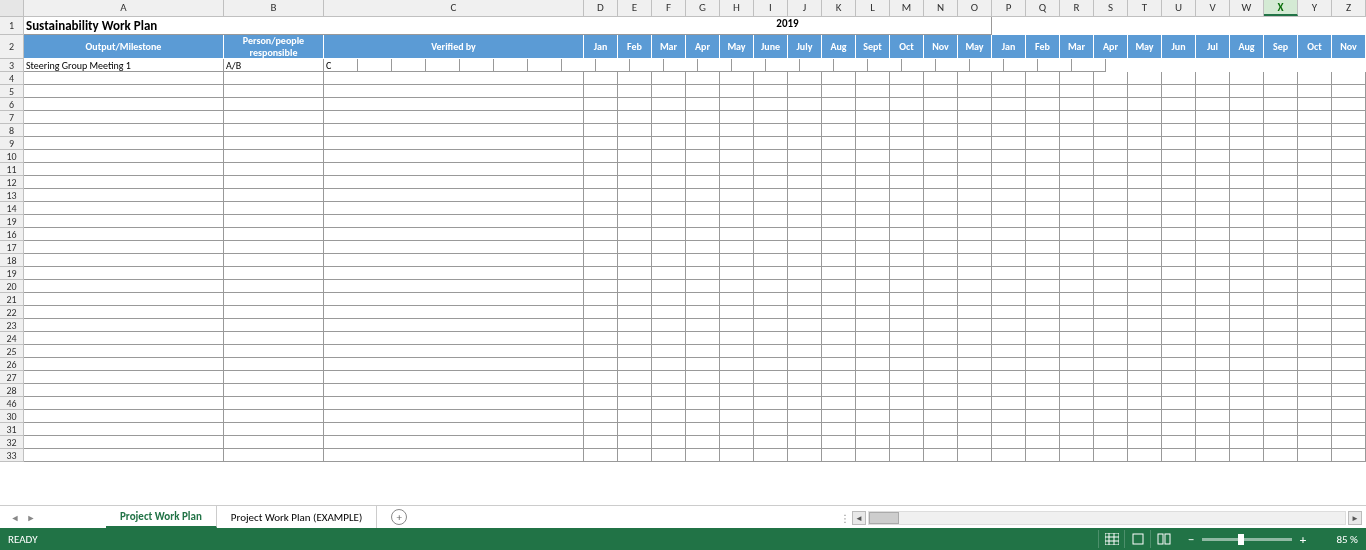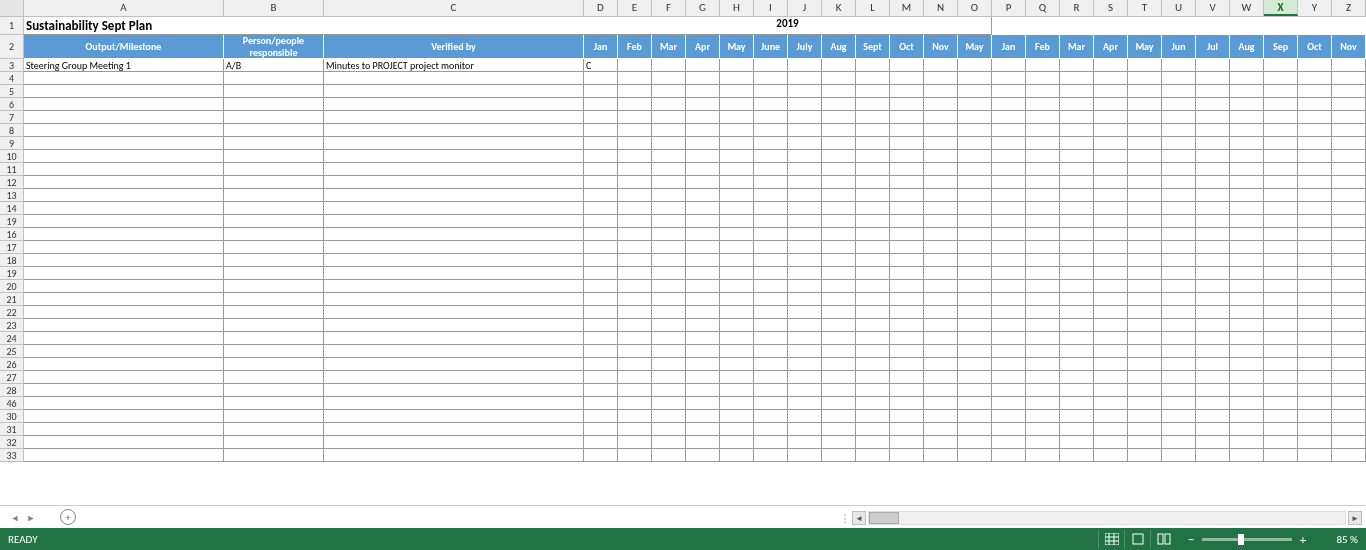--- a/index.html
+++ b/index.html
@@ -88,21 +88,21 @@
     <div class="col-header" style="width:34px">W</div>
     <div class="col-header selected" style="width:34px">X</div>
     <div class="col-header" style="width:34px">Y</div>
     <div class="col-header" style="width:34px">Z</div>
   </div>
 
   <div class="rows">
 
     <div class="row title-row">
       <div class="row-header" style="height:18px;line-height:18px">1</div>
-      <div class="cell title-cell" style="width:560px">Sustainability Sept Plan</div>
+      <div class="cell title-cell" style="width:560px">Sustainability Work Plan</div>
       <div class="cell year-cell" style="width:408px;border-right:1px solid #999">2019</div>
     </div>
 
     <div class="row header-row">
       <div class="row-header" style="height:24px;line-height:24px">2</div>
       <div class="cell header-cell" style="width:200px">Output/Milestone</div>
       <div class="cell header-cell" style="width:100px;white-space:normal">Person/people responsible</div>
       <div class="cell header-cell" style="width:260px">Verified by</div>
       <div class="cell header-cell" style="width:34px">Jan</div>
       <div class="cell header-cell" style="width:34px">Feb</div>
@@ -126,21 +126,20 @@
       <div class="cell header-cell" style="width:34px">Aug</div>
       <div class="cell header-cell" style="width:34px">Sep</div>
       <div class="cell header-cell" style="width:34px">Oct</div>
       <div class="cell header-cell" style="width:34px">Nov</div>
     </div>
 
     <div class="row data-row">
       <div class="row-header">3</div>
       <div class="cell" style="width:200px">Steering Group Meeting 1</div>
       <div class="cell" style="width:100px">A/B</div>
-      <div class="cell" style="width:260px">Minutes to PROJECT project monitor</div>
       <div class="cell" style="width:34px">C</div>
       <div class="cell" style="width:34px"></div>
       <div class="cell" style="width:34px"></div>
       <div class="cell" style="width:34px"></div>
       <div class="cell" style="width:34px"></div>
       <div class="cell" style="width:34px"></div>
       <div class="cell" style="width:34px"></div>
       <div class="cell" style="width:34px"></div>
       <div class="cell" style="width:34px"></div>
       <div class="cell" style="width:34px"></div>
@@ -1030,20 +1029,24 @@
         <div class="cell" style="width:34px"></div>
       </div>
 
   </div>
 </div>
 
 <div class="sheet-tabs">
   <div class="tab-nav">
     <div class="tab-nav-btn">◄</div>
     <div class="tab-nav-btn">►</div>
+  </div>
+  <div class="tabs">
+    <div class="tab active">Project Work Plan</div>
+    <div class="tab">Project Work Plan (EXAMPLE)</div>
   </div>
   <div class="tab-add">
     <div class="tab-add-circle">+</div>
   </div>
   <div class="hscroll">
     <div class="hscroll-dots">⋮</div>
     <div class="hscroll-btn">◄</div>
     <div class="hscroll-track">
       <div class="hscroll-thumb"></div>
     </div>

